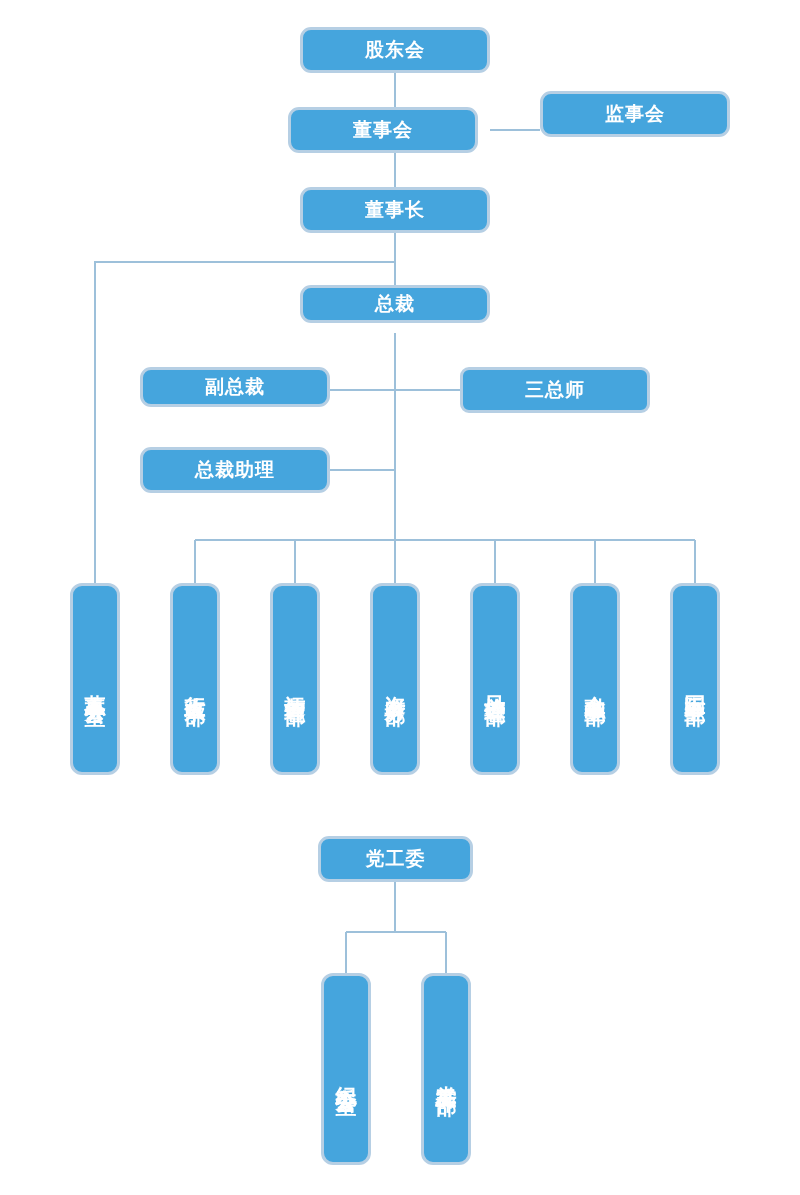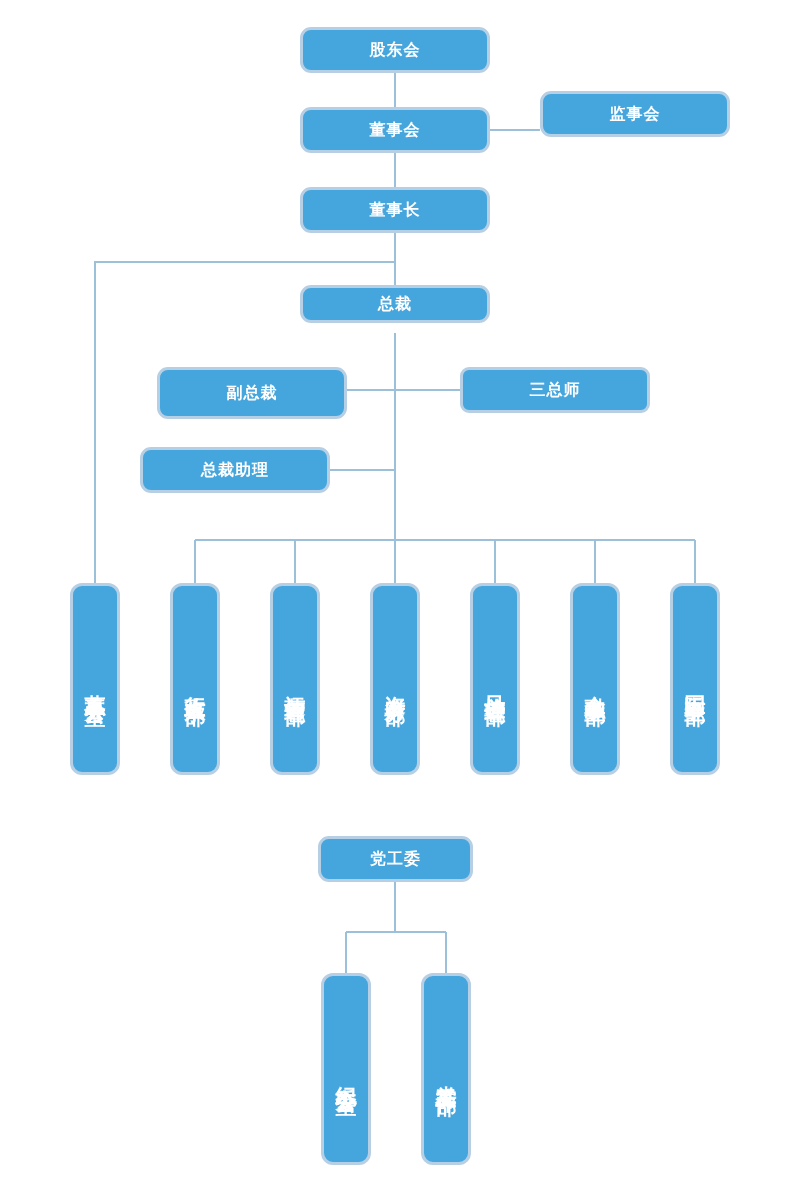--- a/index.html
+++ b/index.html
@@ -38,21 +38,21 @@
     display: flex;
     align-items: center;
     justify-content: center;
     color: #ffffff;
     text-align: center;
     line-height: 1.05;
     letter-spacing: 1px;
     -webkit-font-smoothing: antialiased;
   }
   .node.horiz {
-    font-size: 16px;
+    font-size: 19px;
     font-weight: bold;
     border-radius: 11px;
   }
   .node.vert {
     font-size: 21px;
     font-weight: bold;
     writing-mode: vertical-rl;
     text-orientation: upright;
     border-radius: 12px;
     padding-top: 10px;
@@ -107,37 +107,37 @@
       <line x1="346" y1="932" x2="446" y2="932"></line>
       <line x1="346" y1="932" x2="346" y2="973"></line>
       <line x1="446" y1="932" x2="446" y2="973"></line>
     </g>
   </svg>
 
   <div class="node horiz" style="left:300px; top:27px; width:190px; height:46px;">
     <span class="lbl">股东会</span>
   </div>
 
-  <div class="node horiz" style="left:300px; top:107px; width:190px; height:46px;align-items:center;">
+  <div class="node horiz" style="left:288px; top:107px; width:190px; height:46px;align-items:center;">
     <span class="lbl">董事会</span>
   </div>
 
   <div class="node horiz" style="left:540px; top:91px; width:190px; height:46px;">
     <span class="lbl">监事会</span>
   </div>
 
   <div class="node horiz" style="left:300px; top:187px; width:190px; height:46px;">
     <span class="lbl">董事长</span>
   </div>
 
   <div class="node horiz" style="left:300px; top:285px; width:190px; height:38px;">
     <span class="lbl">总裁</span>
   </div>
 
-  <div class="node horiz" style="left:140px; top:367px; width:190px; height:52px;margin-left:17px;">
+  <div class="node horiz" style="left:140px; top:367px; width:190px; height:40px;">
     <span class="lbl">副总裁</span>
   </div>
 
   <div class="node horiz" style="left:460px; top:367px; width:190px; height:46px;border-radius:9px;">
     <span class="lbl">三总师</span>
   </div>
 
   <div class="node horiz" style="left:140px; top:447px; width:190px; height:46px;">
     <span class="lbl">总裁助理</span>
   </div>

